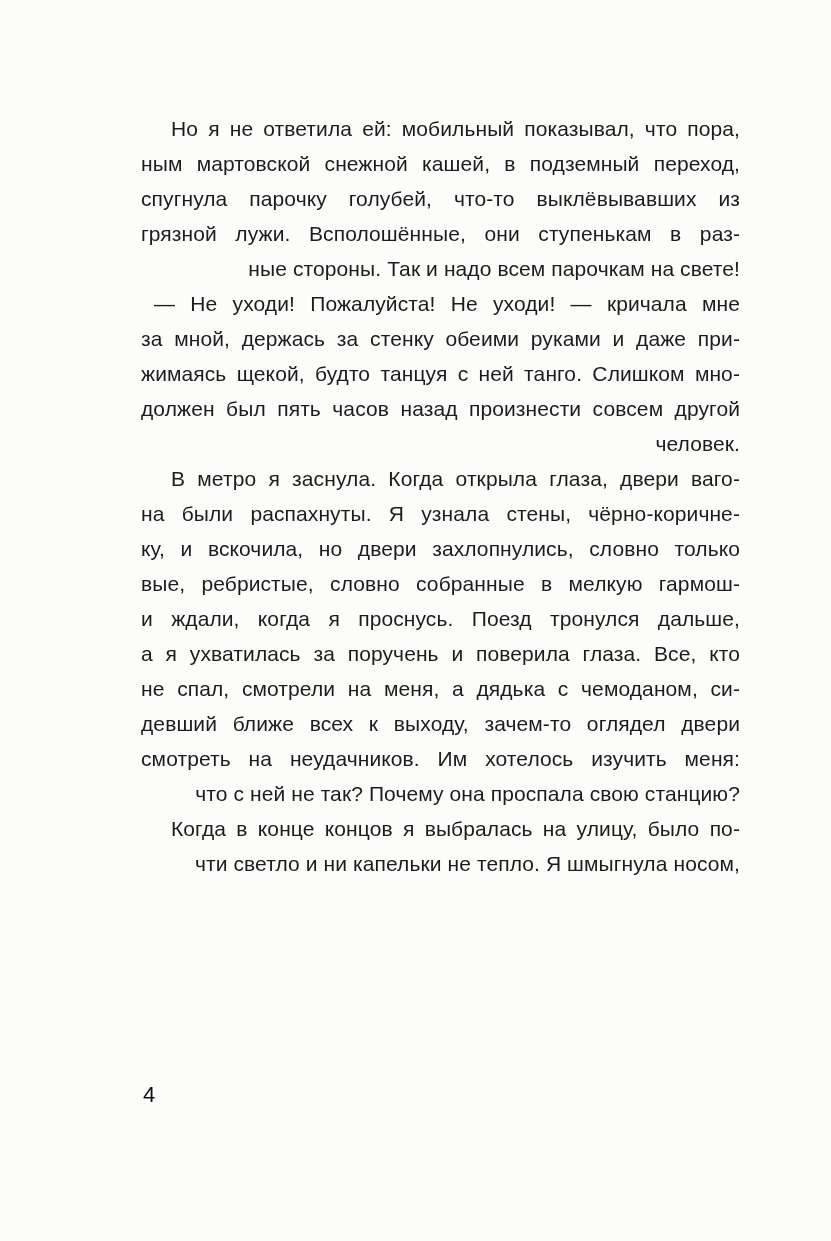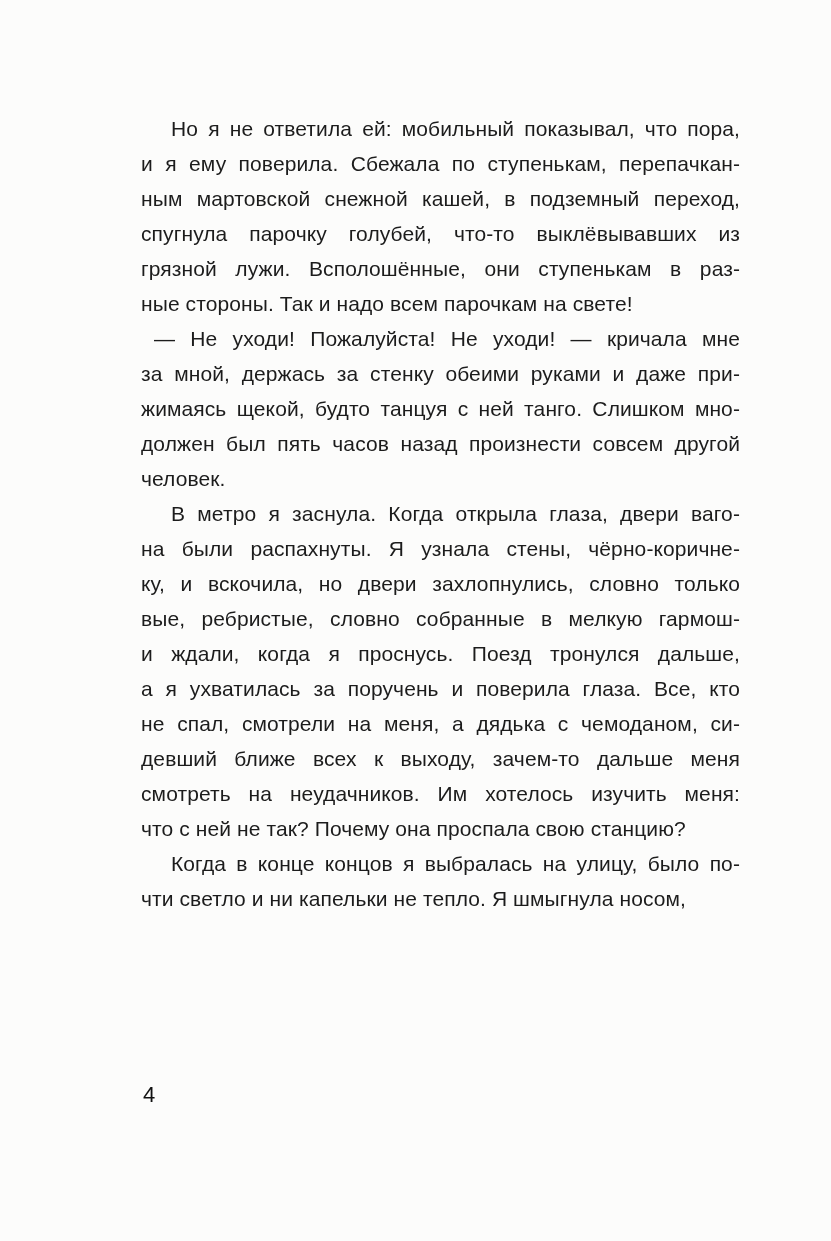--- a/index.html
+++ b/index.html
@@ -36,21 +36,21 @@
     white-space: normal;
   }
   
   .line::after {
     content: "";
     display: inline-block;
     width: 100%;
     height: 0;
   }
   .line.last {
-    text-align: left;
+    text-align: right;
   }
   .line.last::after {
     content: none;
   }
   .line.indent {
     text-indent: 30px;
   }
   .line.indent-sm {
     text-indent: 13px;
   }
@@ -65,21 +65,20 @@
 </style>
 </head>
 <body>
 
 <div class="book-page">
 
   <div class="text-block">
 
     <div class="paragraph">
       <div class="line indent">Но я не ответила ей: мобильный показывал, что пора,</div>
-      <div class="line">и я ему поверила. Сбежала по ступенькам, перепачкан-</div>
       <div class="line">ным мартовской снежной кашей, в подземный переход,</div>
       <div class="line">спугнула парочку голубей, что-то выклёвывавших из</div>
       <div class="line">грязной лужи. Всполошённые, они ступенькам в раз-</div>
       <div class="line last">ные стороны. Так и надо всем парочкам на свете!</div>
     </div>
 
     <div class="paragraph">
       <div class="line indent-sm">—  Не уходи! Пожалуйста! Не уходи! — кричала мне</div>
       <div class="line">за мной, держась за стенку обеими руками и даже при-</div>
       <div class="line">жимаясь щекой, будто танцуя с ней танго. Слишком мно-</div>
@@ -88,21 +87,21 @@
     </div>
 
     <div class="paragraph">
       <div class="line indent">В метро я заснула. Когда открыла глаза, двери ваго-</div>
       <div class="line">на были распахнуты. Я узнала стены, чёрно-коричне-</div>
       <div class="line">ку, и вскочила, но двери захлопнулись, словно только</div>
       <div class="line">вые, ребристые, словно собранные в мелкую гармош-</div>
       <div class="line">и ждали, когда я проснусь. Поезд тронулся дальше,</div>
       <div class="line">а я ухватилась за поручень и поверила глаза. Все, кто</div>
       <div class="line">не спал, смотрели на меня, а дядька с чемоданом, си-</div>
-      <div class="line">девший ближе всех к выходу, зачем-то дальше меня</div>
+      <div class="line">девший ближе всех к выходу, зачем-то оглядел двери</div>
       <div class="line">смотреть на неудачников. Им хотелось изучить меня:</div>
       <div class="line last">что с ней не так? Почему она проспала свою станцию?</div>
     </div>
 
     <div class="paragraph">
       <div class="line indent">Когда в конце концов я выбралась на улицу, было по-</div>
       <div class="line last">чти светло и ни капельки не тепло. Я шмыгнула носом,</div>
     </div>
 
   </div>

